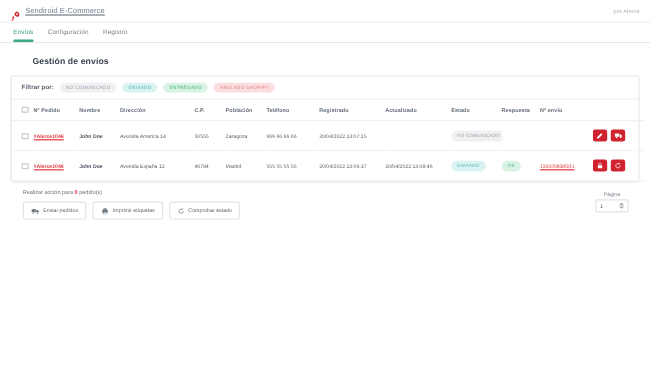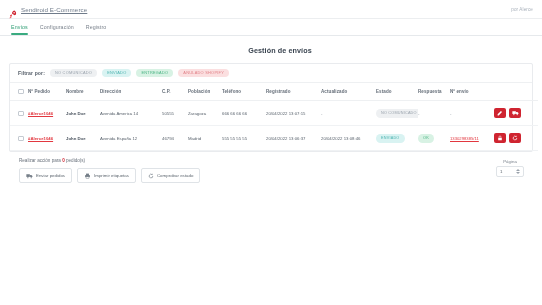--- a/index.html
+++ b/index.html
@@ -51,21 +51,21 @@
   .tab.active::after {
     content: ""; position: absolute;
     left: 2px; right: 6px; bottom: 0;
     height: 1.6px; background: #3aab80; border-radius: 1px;
   }
 
   
   .page { padding: 8px 9px 0 9px; background: #fff; }
   .page-title {
     font-size: 7.2px; font-weight: bold; color: #3a4450;
-    margin: 2px 0 8px 18px; letter-spacing: .1px; text-align: center;
+    margin: 2px 0 8px 18px; letter-spacing: .1px;
   }
 
   
   .card {
     border: 1px solid #e9ebee;
     border-radius: 2px;
     background: #fff;
     box-shadow: 0 0 1px rgba(0,0,0,.03);
   }
 

